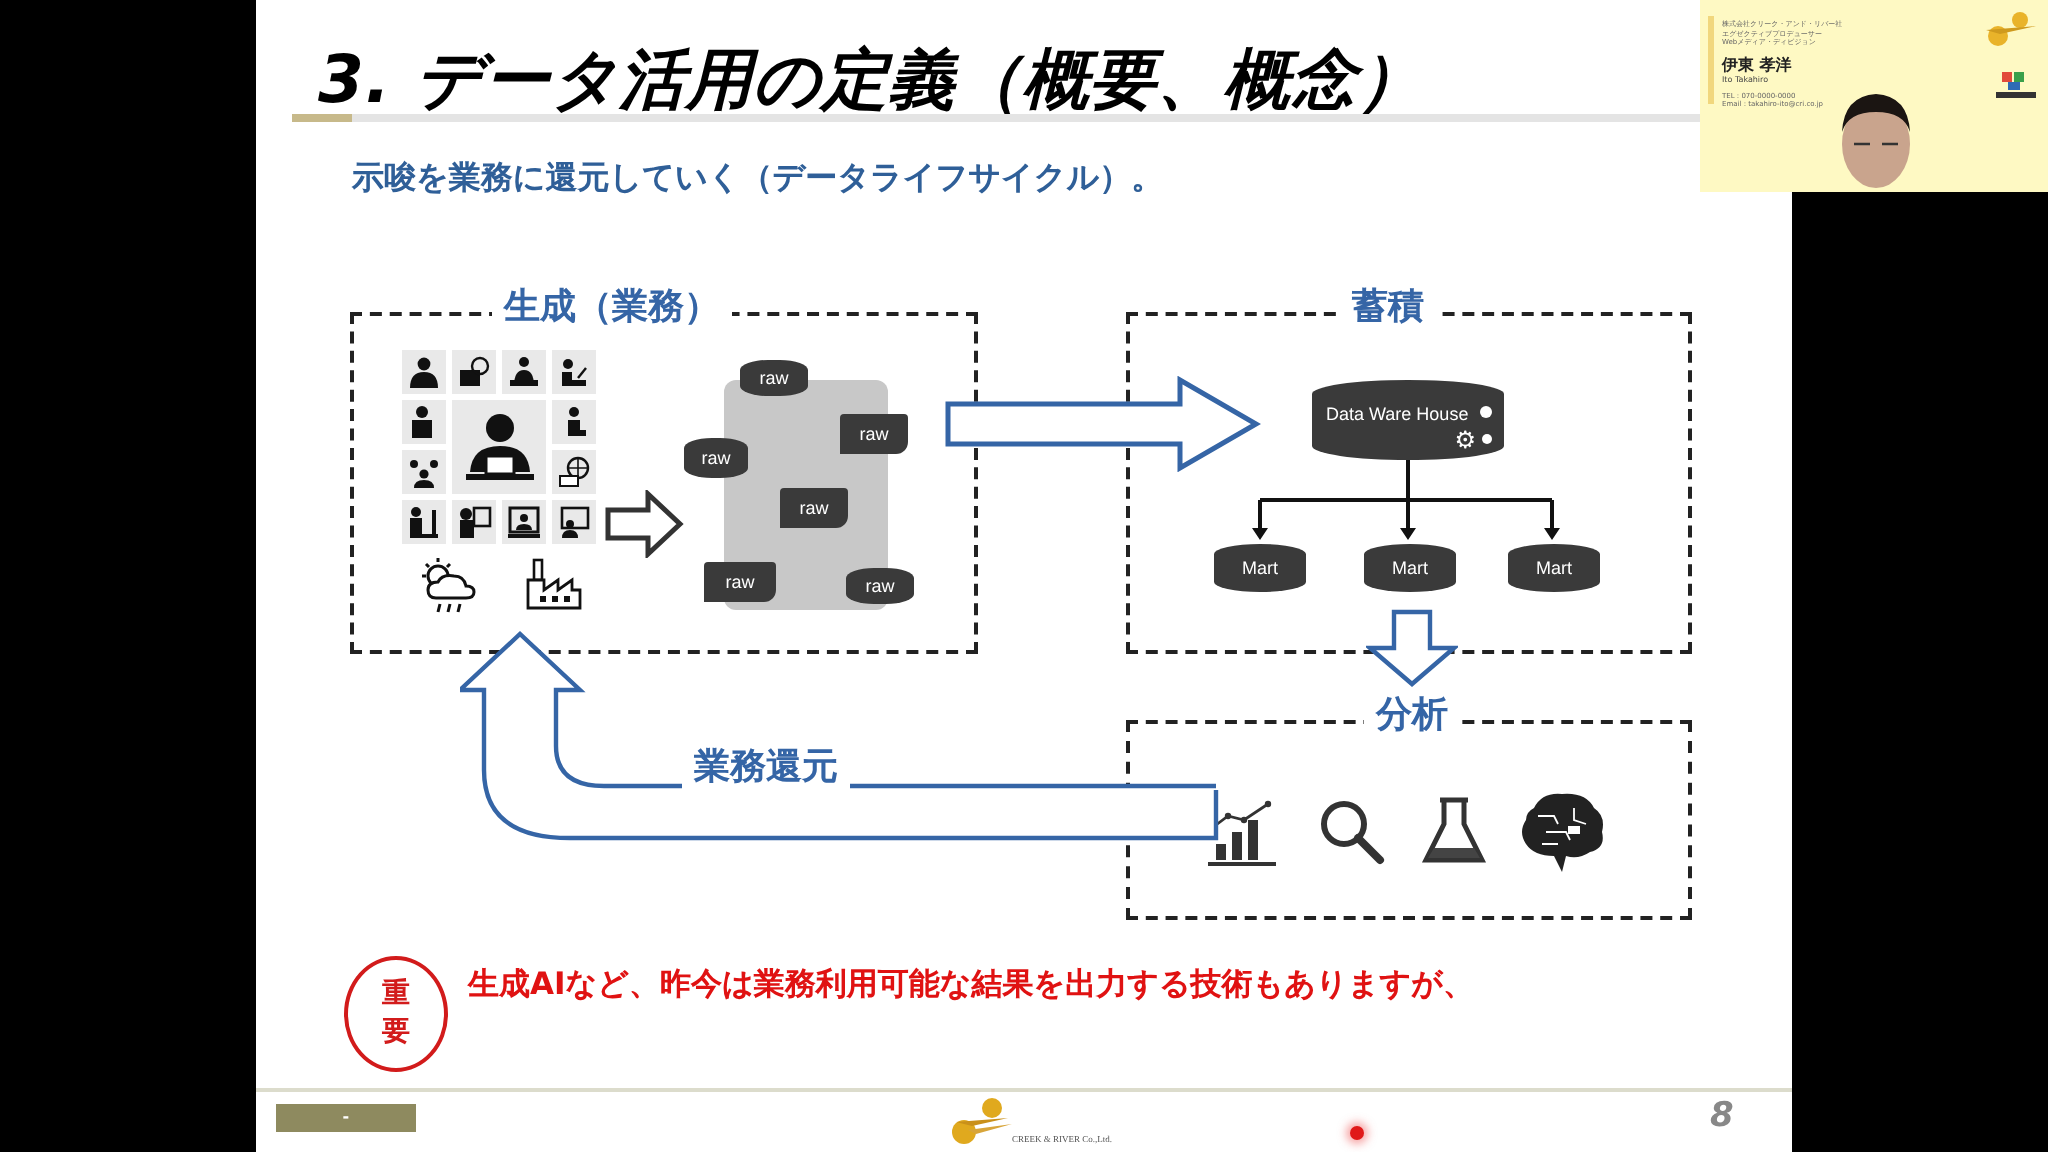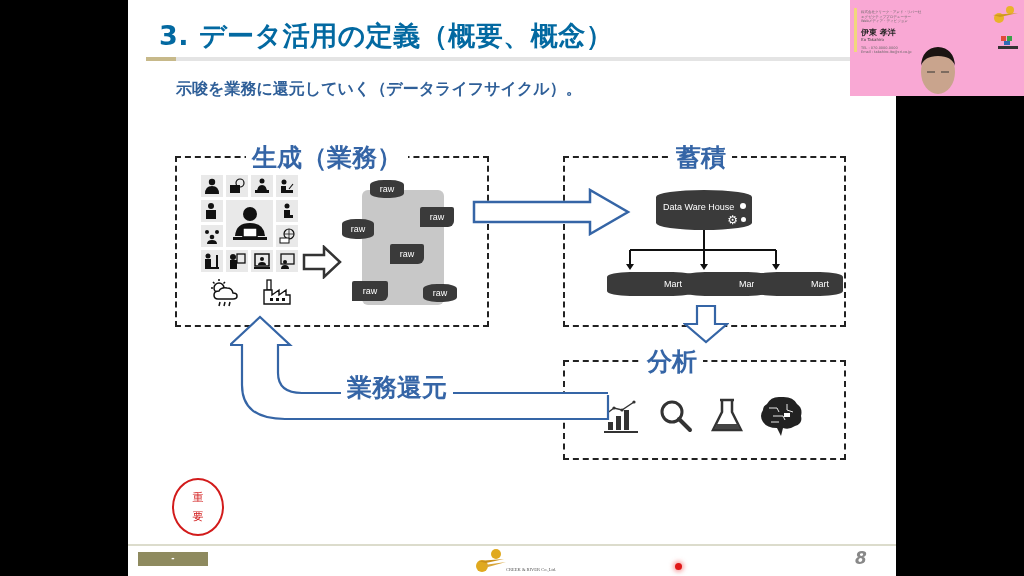--- a/index.html
+++ b/index.html
@@ -1,41 +1,41 @@
 <!DOCTYPE html>
 <html><head>
 <meta charset="utf-8">
 <style>
   html, body { margin:0; padding:0; }
   body { width:1024px; height:576px; background:#000; position:relative; overflow:hidden;
          font-family:"DejaVu Sans", sans-serif; }
   .slide { position:absolute; left:128px; top:0; width:768px; height:576px; background:#fff; overflow:hidden; }
-  .title { position:absolute; left:31px; top:18px; font-size:27px; font-weight:bold; color:#0369a1; letter-spacing:0.5px; white-space:nowrap; }
+  .title { position:absolute; left:31px; top:18px; font-size:33px; font-weight:bold; color:#000000; letter-spacing:0.5px; white-space:nowrap;font-style:italic; }
   .title-rule { position:absolute; left:18px; top:57px; width:750px; height:4px; background:#e4e4e4; }
   .title-rule-accent { position:absolute; left:18px; top:57px; width:30px; height:4px; background:#c7b98a; }
   .lead { position:absolute; left:48px; top:77px; font-size:16px; font-weight:bold; color:#2f5f98; line-height:24px; white-space:nowrap; }
   .box { position:absolute; border:2.5px dashed #222; box-sizing:border-box; }
-  .box-label { position:absolute; background:#fff; color:#3565a6; font-weight:bold; font-size:25px; padding:0 6px; white-space:nowrap; }
+  .box-label { position:absolute; background:#fff; color:#3565a6; font-weight:bold; font-size:18px; padding:0 6px; white-space:nowrap; }
   .icon-grid { position:absolute; left:201px; top:175px; }
   .ig-cell { position:absolute; background:#e9e9e9; display:flex; align-items:center; justify-content:center; font-size:14px; color:#111; }
   .raw-area { position:absolute; left:362px; top:190px; width:82px; height:115px; background:#c8c8c8; border-radius:6px; }
   .raw { position:absolute; background:#3a3a3a; color:#fff; font-size:9px; font-family:"Liberation Sans", sans-serif; display:flex; align-items:center; justify-content:center; }
   .raw.cyl { border-radius:14px/5px; }
   .raw.doc { border-radius:2px 2px 6px 0; }
   .dwh { position:absolute; left:656px; top:190px; width:96px; height:40px; background:#3a3a3a; border-radius:48px/7px; color:#fff; font-size:9px; font-family:"Liberation Sans", sans-serif; }
-  .mart { position:absolute; width:46px; height:24px; background:#3a3a3a; border-radius:23px/5px; color:#fff; font-size:9px; font-family:"Liberation Sans", sans-serif; display:flex; align-items:center; justify-content:center;padding-left:43px; }
+  .mart { position:absolute; width:46px; height:24px; background:#3a3a3a; border-radius:23px/5px; color:#fff; font-size:9px; font-family:"Liberation Sans", sans-serif; display:flex; align-items:center; justify-content:center; }
   .important { position:absolute; left:172px; top:478px; }
-  .imp-stamp { position:absolute; left:0; top:0; width:52px; height:58px; border:2.5px solid #d21b1b; border-radius:50%; box-sizing:border-box; color:#d21b1b; font-weight:normal; font-size:11px; line-height:19px; text-align:center; padding-top:8px; }
+  .imp-stamp { position:absolute; left:0; top:0; width:52px; height:58px; border:2.5px solid #d21b1b; border-radius:50%; box-sizing:border-box; color:#d21b1b; font-weight:bold; font-size:14px; line-height:19px; text-align:center; padding-top:8px; }
   .imp-text { position:absolute; left:62px; top:3px; color:#e01212; font-weight:bold; font-size:15.5px; line-height:22px; white-space:nowrap; }
   .footer-rule { position:absolute; left:0; top:544px; width:768px; height:2px; background:#dcdccc; }
   .confidential { position:absolute; left:10px; top:552px; width:70px; height:14px; background:#8e8a5f; color:#fff; font-size:8px; font-weight:bold; line-height:14px; text-align:center; letter-spacing:0.2px; }
   .logo { position:absolute; left:346px; top:548px; }
   .logo-text { position:absolute; left:32px; top:19px; font-size:4.5px; color:#555; white-space:nowrap; font-family:"Liberation Serif", serif; }
   .pagenum { position:absolute; left:727px; top:548px; font-size:17px; font-style:italic; font-weight:bold; color:#888; }
-  .card { position:absolute; left:850px; top:0; width:174px; height:96px; background:#f9a8d4; }
+  .card { position:absolute; left:850px; top:0; width:174px; height:96px; background:#fef9c3; }
   .card-bar { position:absolute; left:4px; top:8px; width:3px; height:44px; background:#f1d77d; }
   .card-line { position:absolute; left:11px; font-size:3.5px; color:#666; white-space:nowrap; }
   .card-name { position:absolute; left:11px; top:27px; font-size:8px; font-weight:bold; color:#222; white-space:nowrap; }
   .card-name-en { position:absolute; left:11px; top:37px; font-size:4px; color:#444; white-space:nowrap; }
   .cam { position:absolute; left:896px; top:96px; width:128px; height:480px; background:#000; }
   .face { position:absolute; left:916px; top:40px; width:44px; height:60px; }
   .cursor-dot { position:absolute; left:675px; top:563px; width:7px; height:7px; border-radius:50%; background:#e01818; box-shadow:0 0 4px 2px rgba(240,80,80,0.5); }
 </style>
 </head>
 <body>
@@ -61,21 +61,21 @@
   <div class="pagenum">8</div>
 </div>
 
 <div class="box" style="left:175px;top:156px;width:314px;height:171px;"></div>
 <div class="box-label" style="left:246px;top:141px;">生成（業務）</div>
 
 <div class="box" style="left:563px;top:156px;width:283px;height:171px;"></div>
 <div class="box-label" style="left:670px;top:141px;">蓄積</div>
 
 <div class="box" style="left:563px;top:360px;width:283px;height:100px;"></div>
-<div class="box-label" style="left:641px;top:345px;">分析</div>
+<div class="box-label" style="left:682px;top:345px;">分析</div>
 
 <div class="icon-grid">
   <div class="ig-cell" style="left:0;top:0;width:22px;height:22px;">
     <svg width="18" height="18" viewBox="0 0 18 18">
         <circle cx="9" cy="5" r="3.2" fill="#111"></circle>
         <path d="M2 17 Q2 9 9 9 Q16 9 16 17 Z" fill="#111"></path>
       </svg>
     </div>
   <div class="ig-cell" style="left:25px;top:0;width:22px;height:22px;">
     <svg width="18" height="18" viewBox="0 0 18 18">
@@ -262,20 +262,21 @@
 <svg style="position:absolute;left:230px;top:315px;" width="380" height="110" viewBox="0 0 380 110">
   <path d="M378 80 L378 104 L55 104 Q12 104 12 70 L12 30 L0 30 L30 2 L60 30 L48 30 L48 58 Q48 78 72 78 L378 78" fill="#fff" stroke="#3565a6" stroke-width="2.2"></path>
 </svg>
 <div class="box-label" style="left:341px;top:371px;text-align:center;">業務還元</div>
 
 <div class="important">
   <div class="imp-stamp">
     <span style="display:block;width:18px;margin:0 auto;word-break:break-all;">重要</span>
   </div>
   <div class="imp-text">
+    <div>生成AIなど、昨今は業務利用可能な結果を出力する技術もありますが、</div>
   </div>
 </div>
 
 <div class="card">
   <div class="card-bar"></div>
   <div class="card-line" style="top:10px;">株式会社クリーク・アンド・リバー社</div>
   <div class="card-line" style="top:15px;">エグゼクティブプロデューサー</div>
   <div class="card-line" style="top:19px;">Webメディア・ディビジョン</div>
   <div class="card-name">伊東 孝洋</div>
   <div class="card-name-en">Ito Takahiro</div>

